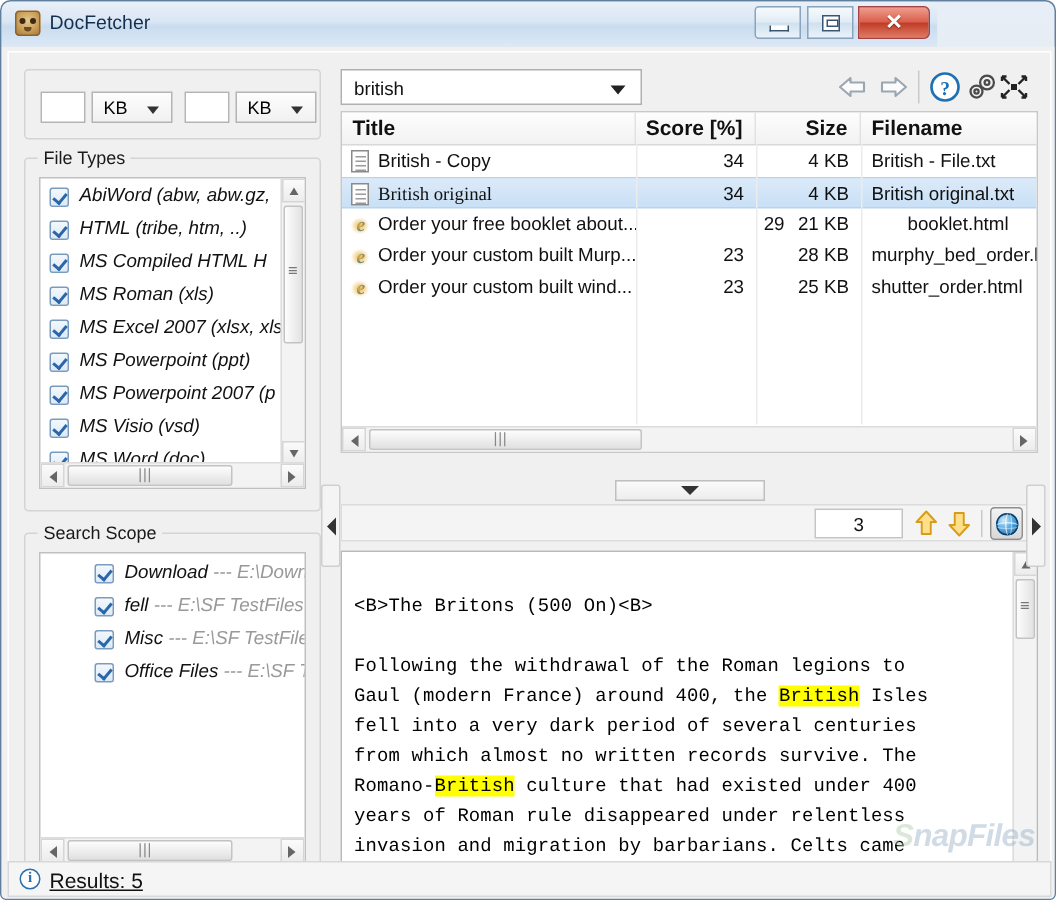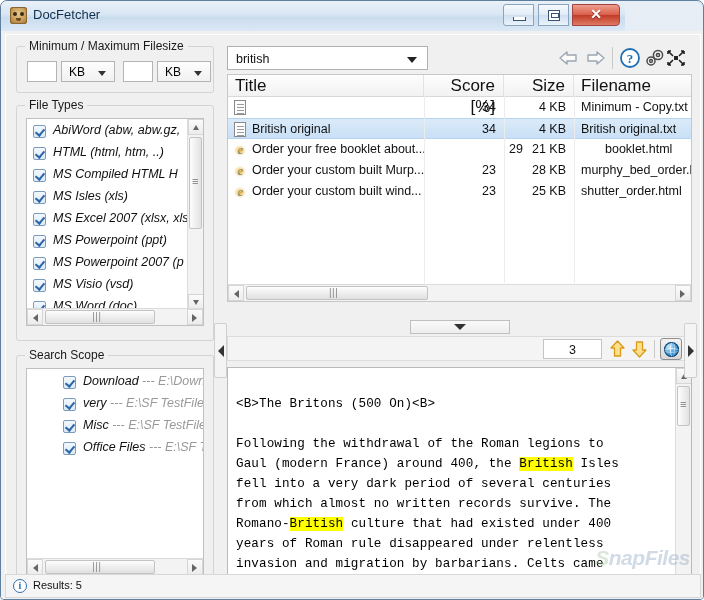--- a/index.html
+++ b/index.html
@@ -188,22 +188,22 @@
     position:absolute; box-sizing:border-box;
     border:1px solid #c8c8c8; background:#fff; overflow:hidden;
   }
   .thead {
     position:absolute; left:0; top:0; height:21px; width:100%;
     background: linear-gradient(to bottom,#fdfdfd 0%,#f2f2f2 100%);
     border-bottom:1px solid #d8d8d8;
   }
   .th {
     position:absolute; top:0; height:21px; line-height:21px;
-    font-size:17px; color:#111;
-    border-right:1px solid #e2e2e2; box-sizing:border-box;
+    font-size:14px; color:#111;
+    border-right:1px solid #e2e2e2; box-sizing:border-box;font-weight:bold;
   }
   .th.l{ padding-left:7px; } .th.r{ text-align:right; padding-right:8px; }
   .row { position:absolute; left:0; width:100%; height:21px; }
   .row.sel {
     background: linear-gradient(to bottom,#dbeaf9,#c9e0f6);
     border-top:1px solid #b7d4ef; border-bottom:1px solid #b7d4ef;
     box-sizing:border-box;
   }
   .cell { position:absolute; top:0; height:21px; line-height:21px; font-size:12.5px; color:#111; white-space:nowrap; overflow:hidden;}
   .cell.r { text-align:right; }
@@ -289,21 +289,21 @@
   .statusbar{
     position:absolute; left:4px; bottom:3px; width:696px; height:24px;
     box-sizing:border-box; border:1px solid #d8d8d8; background:#f5f5f5;
   }
   .status-ico{
     position:absolute; left:7px; top:4px; width:14px; height:14px; border-radius:50%;
     border:1px solid #2d6fae; box-sizing:border-box; color:#2d6fae;
     font-size:10px; font-weight:bold; text-align:center; line-height:12px;
     font-family:"Liberation Serif", serif; background:#fff;
   }
-  .status-txt{ position:absolute; left:27px; top:4px; font-size:11px; color:#111; }
+  .status-txt{ position:absolute; left:27px; top:4px; font-size:14px; color:#111;text-decoration:underline; }
 
   .wm{
     position:absolute; right:10px; bottom:26px;
     font-size:21px; font-style:italic; font-weight:bold;
     color:rgba(150,175,200,0.45); letter-spacing:-0.5px;
     font-family:"Liberation Sans", sans-serif; pointer-events:none;
   }
   .wm .g{ color:rgba(175,205,170,0.45); }
 </style>
 </head>
@@ -318,21 +318,20 @@
       <div class="winbtn min"><span class="gl-min"></span></div>
       <div class="winbtn max"><span class="gl-max"></span></div>
       <div class="winbtn close"><span class="gl-close">✕</span></div>
     </div>
   </div>
 
   <div class="body">
     <div class="client">
 
       <div class="group" style="left:10px; top:11px; width:196px; height:45px;">
-        <span class="legend">Minimum / Maximum Filesize</span>
         <input class="fld" type="text" style="position: absolute; left: 10px; top: 14px; width: 30px; height: 21px;" value="">
         <div class="combo" style="left:44px; top:14px; width:54px; height:21px;">
           <span class="lbl">KB</span>
           <span class="arw"></span>
         </div>
         <input class="fld" type="text" style="position: absolute; left: 106px; top: 14px; width: 30px; height: 21px;" value="">
         <div class="combo" style="left:140px; top:14px; width:54px; height:21px;">
           <span class="lbl">KB</span>
           <span class="arw"></span>
         </div>
@@ -341,29 +340,29 @@
       <div class="group" style="left:10px; top:70px; width:196px; height:234px;">
         <span class="legend">File Types</span>
         <div class="listbox" style="left:9px; top:12px; width:178px; height:208px;">
           <div style="position:absolute; left:6px; top:2px; right:18px;">
             <div class="li">
               <span class="cb"></span>
               <span class="txt">AbiWord (abw, abw.gz,</span>
             </div>
             <div class="li">
               <span class="cb"></span>
-              <span class="txt">HTML (html, htm, ..)</span>
+              <span class="txt">HTML (tribe, htm, ..)</span>
             </div>
             <div class="li">
               <span class="cb"></span>
               <span class="txt">MS Compiled HTML H</span>
             </div>
             <div class="li">
               <span class="cb"></span>
-              <span class="txt">MS Isles (xls)</span>
+              <span class="txt">MS Roman (xls)</span>
             </div>
             <div class="li">
               <span class="cb"></span>
               <span class="txt">MS Excel 2007 (xlsx, xlsr</span>
             </div>
             <div class="li">
               <span class="cb"></span>
               <span class="txt">MS Powerpoint (ppt)</span>
             </div>
             <div class="li">
@@ -397,21 +396,21 @@
       <div class="group" style="left:10px; top:320px; width:196px; height:235px;">
         <span class="legend">Search Scope</span>
         <div class="listbox" style="left:9px; top:12px; width:178px; height:208px;">
           <div style="position:absolute; left:36px; top:3px; right:4px;">
             <div class="li">
               <span class="cb"></span>
               <span class="txt"><span>Download</span> <span class="dim">--- E:\Downl</span></span>
             </div>
             <div class="li">
               <span class="cb"></span>
-              <span class="txt"><span>very</span> <span class="dim">--- E:\SF TestFiles\</span></span>
+              <span class="txt"><span>fell</span> <span class="dim">--- E:\SF TestFiles\</span></span>
             </div>
             <div class="li">
               <span class="cb"></span>
               <span class="txt"><span>Misc</span> <span class="dim">--- E:\SF TestFiles\</span></span>
             </div>
             <div class="li">
               <span class="cb"></span>
               <span class="txt"><span>Office Files</span> <span class="dim">--- E:\SF Te</span></span>
             </div>
           </div>
@@ -474,28 +473,29 @@
       <div class="table" style="left:221px; top:39px; width:465px; height:228px;">
         <div class="thead">
           <div class="th l" style="left:0; width:196px;">Title</div>
           <div class="th r" style="left:196px; width:80px;">Score [%]</div>
           <div class="th r" style="left:276px; width:70px;">Size</div>
           <div class="th l" style="left:346px; width:119px; border-right:none;">Filename</div>
         </div>
 
         <div class="row" style="top:22px;">
           <span class="ico-doc"></span>
+          <span class="cell" style="left:24px; width:172px;">British - Copy</span>
           <span class="cell r" style="left:196px; width:72px;">34</span>
           <span class="cell r" style="left:276px; width:62px;">4 KB</span>
-          <span class="cell" style="left:353px; width:112px;">Minimum - Copy.txt</span>
+          <span class="cell" style="left:353px; width:112px;">British - File.txt</span>
         </div>
 
         <div class="row sel" style="top:43px;">
           <span class="ico-doc"></span>
-          <span class="cell" style="left:24px; width:172px;">British original</span>
+          <span class="cell" style="left:24px; width:172px;font-family:Liberation Serif, serif;">British original</span>
           <span class="cell r" style="left:196px; width:72px;">34</span>
           <span class="cell r" style="left:276px; width:62px;">4 KB</span>
           <span class="cell" style="left:353px; width:112px;">British original.txt</span>
         </div>
 
         <div class="row" style="top:64px;">
           <span class="ico-ie">e</span>
           <span class="cell" style="left:24px; width:172px;">Order your free booklet about...</span>
           <span class="cell r" style="left:196px; width:72px;padding-left:27px;">29</span>
           <span class="cell r" style="left:276px; width:62px;">21 KB</span>

